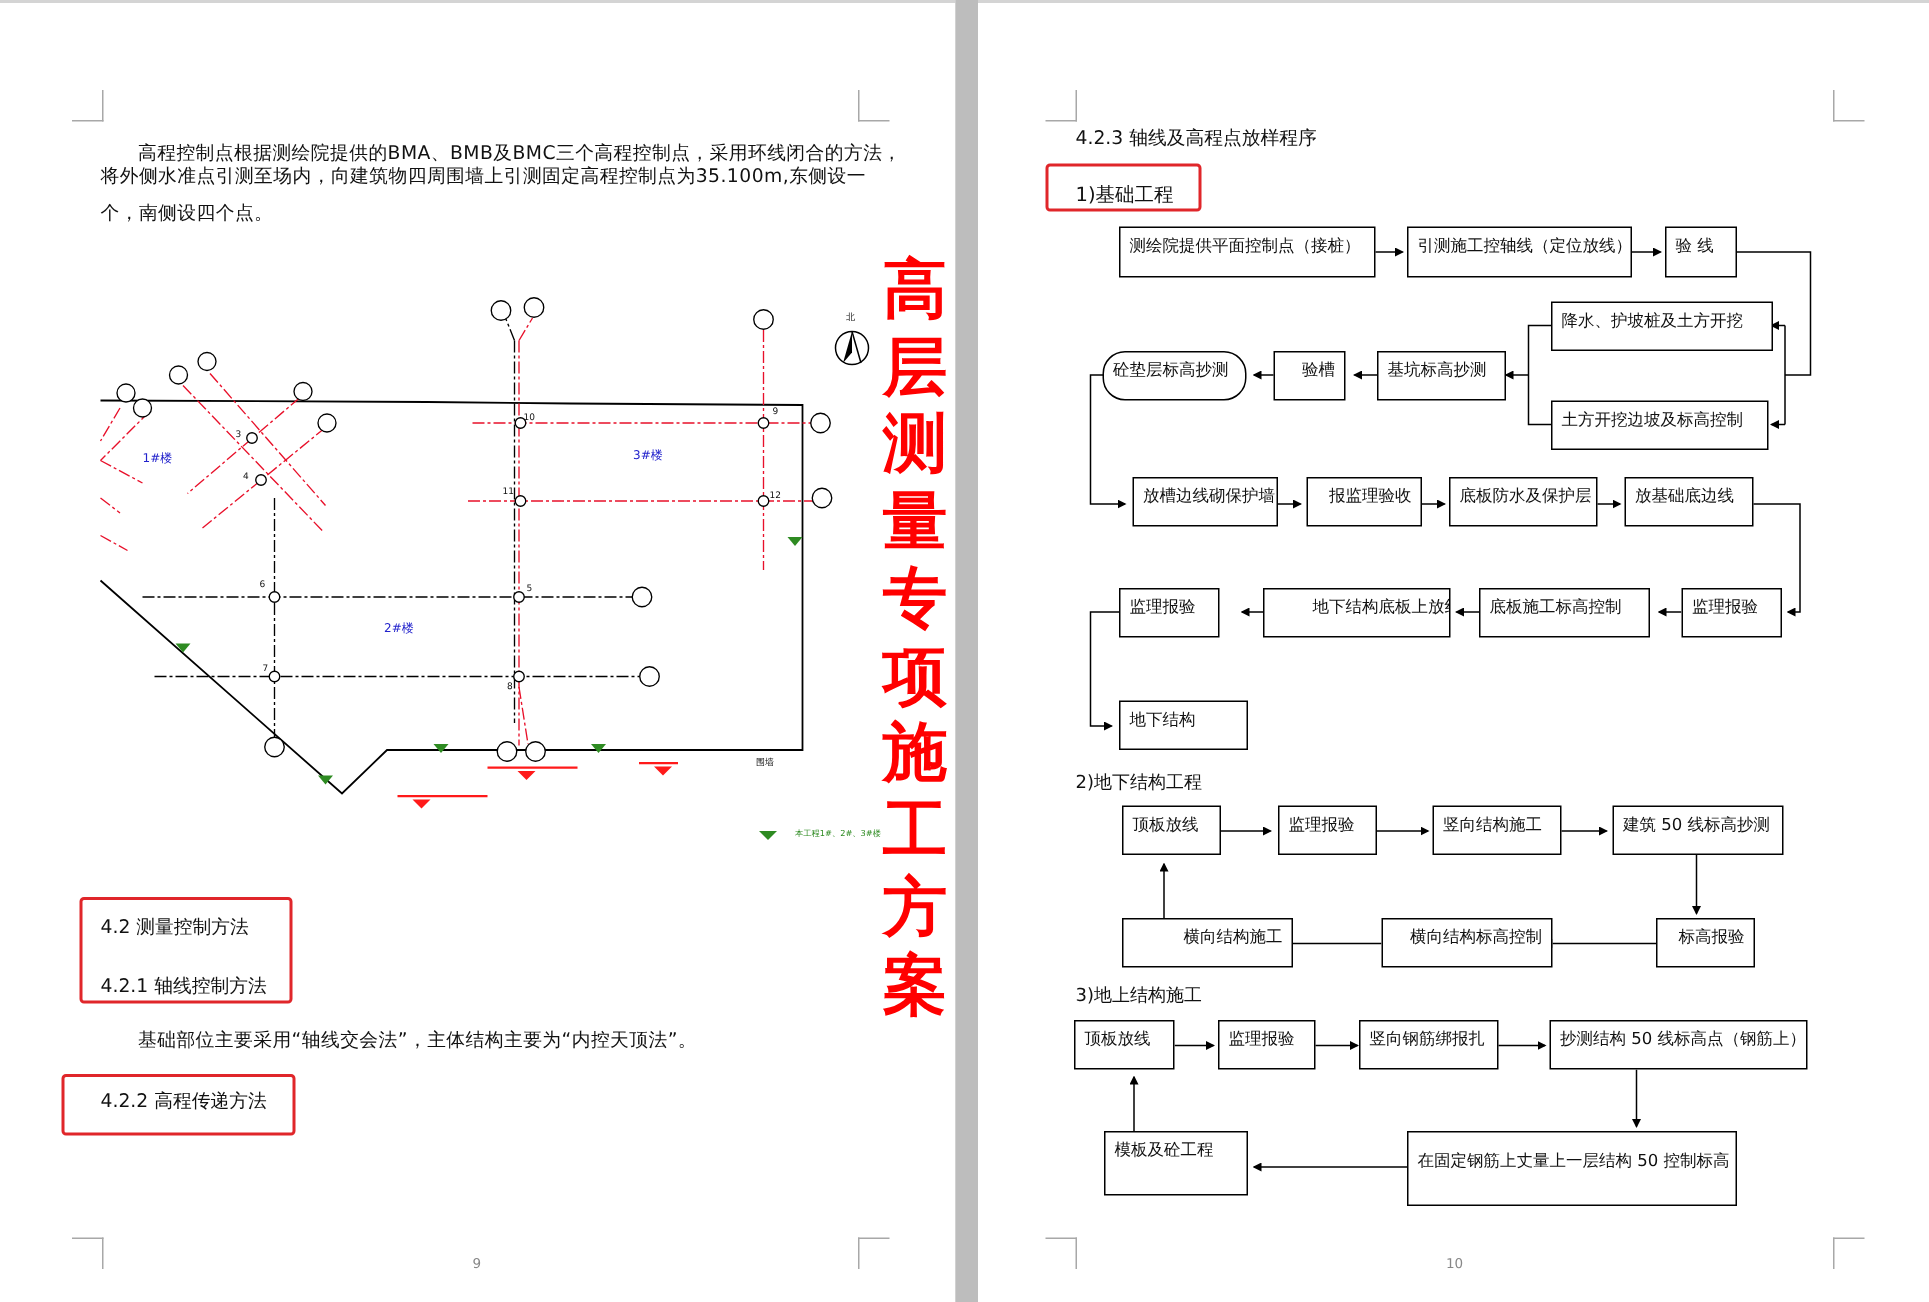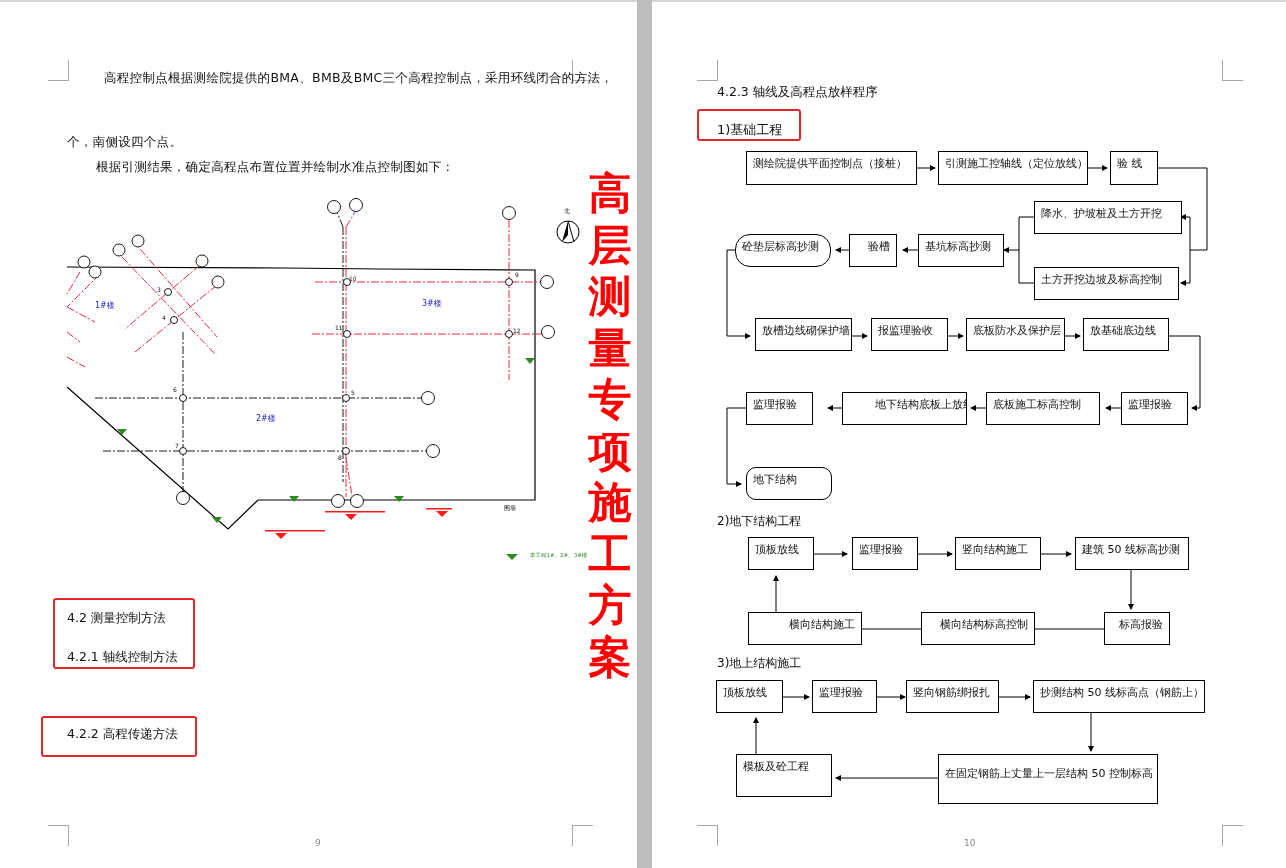--- a/index.html
+++ b/index.html
@@ -25,23 +25,23 @@
 </style>
 </head>
 <body>
 
 <div class="page" id="page-left">
   <div class="crop tl" style="left:48px;top:58px;"></div>
   <div class="crop tr" style="left:572px;top:58px;"></div>
   <div class="crop bl" style="left:48px;top:823px;"></div>
   <div class="crop br" style="left:572px;top:823px;"></div>
 
-  <div class="para" style="left:92px;top:64px;margin-left:12px;">高程控制点根据测绘院提供的BMA、BMB及BMC三个高程控制点，采用环线闭合的方法，</div>
+  <div class="para" style="left:92px;top:88px;">高程控制点根据测绘院提供的BMA、BMB及BMC三个高程控制点，采用环线闭合的方法，</div>
+  <div class="para" style="left:67px;top:103px;">将外侧水准点引测至场内，向建筑物四周围墙上引测固定高程控制点为35.100m,东侧设一</div>
   <div class="para" style="left:67px;top:128px;">个，南侧设四个点。</div>
-  <div class="para" style="left:96px;top:153px;">根据引测结果，确定高程点布置位置并绘制水准点控制图如下：</div>
 
   <div style="position:absolute;left:0;top:0;width:637px;height:868px;">
     <svg width="637" height="868" viewBox="0 0 637 868">
 
       <g stroke="#000" stroke-width="1.2" fill="none">
         <polyline points="67,265 285,266 380,267 535,268 535,498 258,498 228,527 67,385"></polyline>
       </g>
 
       <g stroke="#e8102a" stroke-width="0.9" fill="none" stroke-dasharray="8,2,2,2">
         <line x1="80" y1="270" x2="67" y2="292"></line>
@@ -138,20 +138,21 @@
     <span style="position:absolute;left:349px;top:273px;font-size:6px;">10</span>
     <span style="position:absolute;left:335px;top:322px;font-size:6px;">11</span>
     <span style="position:absolute;left:513px;top:325px;font-size:6px;">12</span>
     <span style="position:absolute;left:504px;top:502px;font-size:6px;">围墙</span>
     <span style="position:absolute;left:530px;top:550px;font-size:5.5px;color:#2e8b22;">本工程1#、2#、3#楼</span>
   </div>
 
   <div class="redbox" style="left:53px;top:596px;width:142px;height:71px;"></div>
   <div class="heading" style="left:67px;top:608px;">4.2 测量控制方法</div>
   <div class="heading" style="left:67px;top:647px;">4.2.1 轴线控制方法</div>
+  <div class="para" style="left:92px;top:679px;">基础部位主要采用“轴线交会法”，主体结构主要为“内控天顶法”。</div>
   <div class="redbox" style="left:41px;top:714px;width:156px;height:41px;"></div>
   <div class="heading" style="left:67px;top:724px;">4.2.2 高程传递方法</div>
 
   <div class="pnum" style="left:315px;top:836px;">9</div>
 </div>
 
 <div class="gutter"></div>
 
 <div class="bigtitle">
   <span>高</span>
@@ -225,28 +226,28 @@
 
 <div class="fbox" style="left:746px;top:151px;width:171px;height:34px;z-index:2;">测绘院提供平面控制点（接桩）</div>
 <div class="fbox" style="left:938px;top:151px;width:150px;height:34px;z-index:2;">引测施工控轴线（定位放线）</div>
 <div class="fbox" style="left:1110px;top:151px;width:48px;height:34px;z-index:2;">验  线</div>
 <div class="fbox" style="left:1034px;top:201px;width:148px;height:33px;z-index:2;">降水、护坡桩及土方开挖</div>
 <div class="fbox" style="left:1034px;top:267px;width:145px;height:33px;z-index:2;">土方开挖边坡及标高控制</div>
 <div class="fbox" style="left:918px;top:234px;width:86px;height:33px;z-index:2;">基坑标高抄测</div>
 <div class="fbox c" style="left:849px;top:234px;width:48px;height:33px;z-index:2;">验槽</div>
 <div class="fbox" style="left:735px;top:234px;width:96px;height:33px;z-index:2;border-radius:15px;">砼垫层标高抄测</div>
 <div class="fbox" style="left:755px;top:318px;width:97px;height:33px;z-index:2;">放槽边线砌保护墙</div>
-<div class="fbox" style="left:871px;top:318px;width:77px;height:33px;z-index:2;">报监理验收</div>
+<div class="fbox" style="left:871px;top:318px;width:77px;height:33px;z-index:2;text-align:right;">报监理验收</div>
 <div class="fbox" style="left:966px;top:318px;width:99px;height:33px;z-index:2;">底板防水及保护层</div>
 <div class="fbox" style="left:1083px;top:318px;width:86px;height:33px;z-index:2;">放基础底边线</div>
 <div class="fbox" style="left:1121px;top:392px;width:67px;height:33px;z-index:2;">监理报验</div>
 <div class="fbox" style="left:986px;top:392px;width:114px;height:33px;z-index:2;">底板施工标高控制</div>
 <div class="fbox" style="left:842px;top:392px;width:125px;height:33px;z-index:2;padding-left:32px;">地下结构底板上放线</div>
 <div class="fbox" style="left:746px;top:392px;width:67px;height:33px;z-index:2;">监理报验</div>
-<div class="fbox" style="left:746px;top:467px;width:86px;height:33px;z-index:2;border-radius:10px;">地下结构</div>
+<div class="fbox" style="left:746px;top:467px;width:86px;height:33px;z-index:2;">地下结构</div>
 
 <div class="heading" style="left:717px;top:513px;font-size:12px;">2)地下结构工程</div>
 <div class="fbox" style="left:748px;top:537px;width:66px;height:33px;z-index:2;">顶板放线</div>
 <div class="fbox" style="left:852px;top:537px;width:66px;height:33px;z-index:2;">监理报验</div>
 <div class="fbox" style="left:955px;top:537px;width:86px;height:33px;z-index:2;">竖向结构施工</div>
 <div class="fbox" style="left:1075px;top:537px;width:114px;height:33px;z-index:2;">建筑 50 线标高抄测</div>
 <div class="fbox c" style="left:1104px;top:612px;width:66px;height:33px;z-index:2;">标高报验</div>
 <div class="fbox c" style="left:921px;top:612px;width:114px;height:33px;z-index:2;">横向结构标高控制</div>
 <div class="fbox c" style="left:748px;top:612px;width:114px;height:33px;z-index:2;">横向结构施工</div>
 

